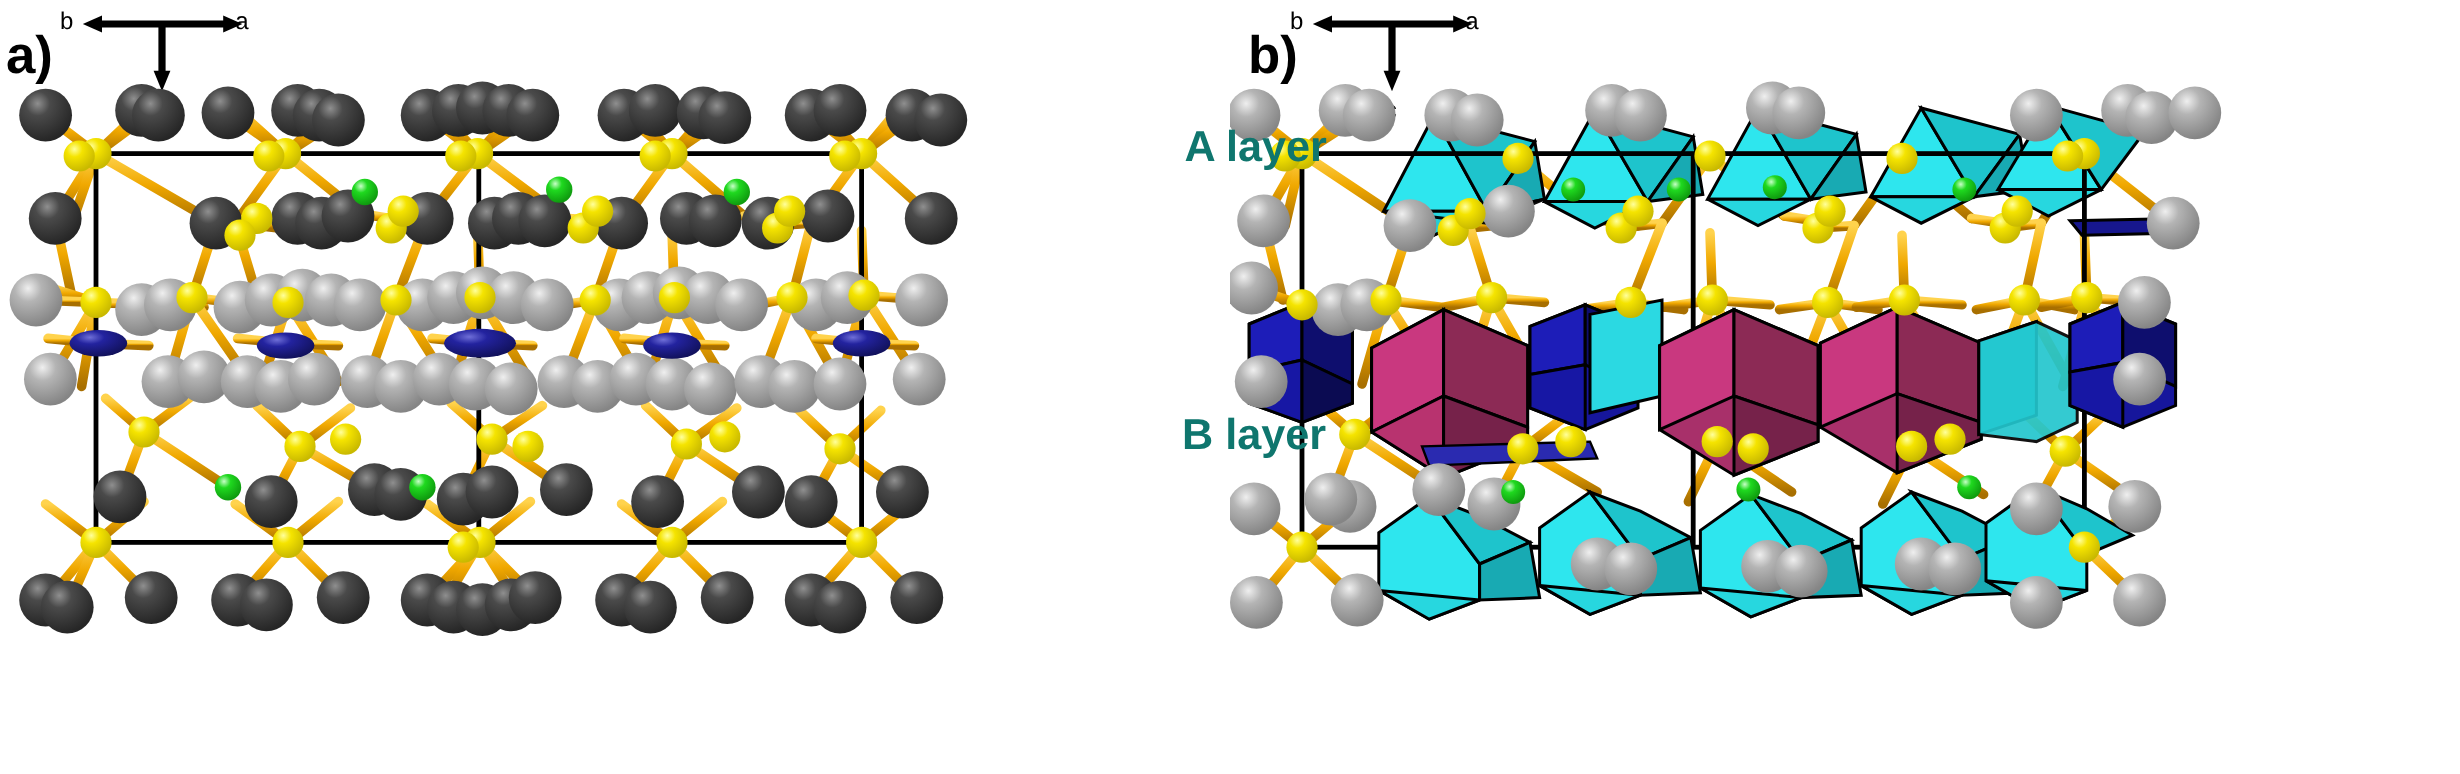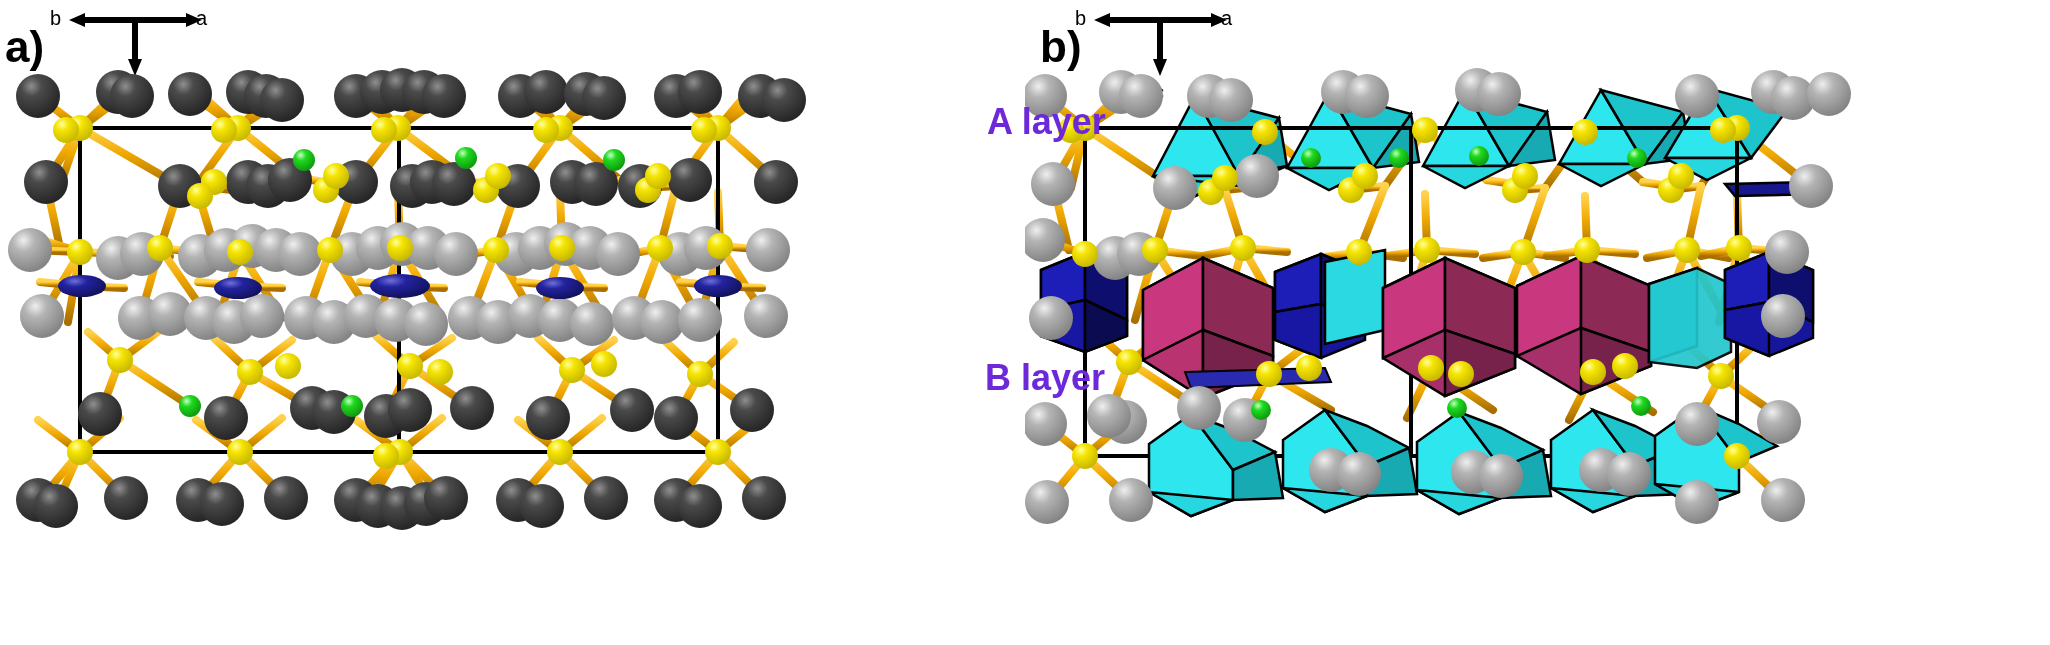--- a/index.html
+++ b/index.html
@@ -43,21 +43,21 @@
     font-size: 20px;
     color: #000000;
     line-height: 1;
   }
 
   .layer-label {
     position: absolute;
     font-family: "Liberation Sans", sans-serif;
     font-weight: bold;
     font-size: 36px;
-    color: #6d28d9;
+    color: #0f766e;
     line-height: 1;
     white-space: nowrap;
     z-index: 40;
   }
 
   .struct-svg {
     position: absolute;
     left: 0;
     top: 0;
   }
@@ -798,15 +798,15 @@
         <circle cx="600" cy="366" r="13" fill="url(#bYellow)"></circle>
         <circle cx="696" cy="376" r="13" fill="url(#bYellow)"></circle>
 
         <circle cx="60" cy="456" r="13" fill="url(#bYellow)"></circle>
         <circle cx="712" cy="456" r="13" fill="url(#bYellow)"></circle>
       </g>
     </svg>
   </div>
 
   <div class="layer-label" style="left:987px; top:104px;">A layer</div>
-  <div class="layer-label" style="left:985px; top:360px;">B layer</div>
+  <div class="layer-label" style="left:985px; top:344px;">B layer</div>
 
 </div>
 
 </body></html>

